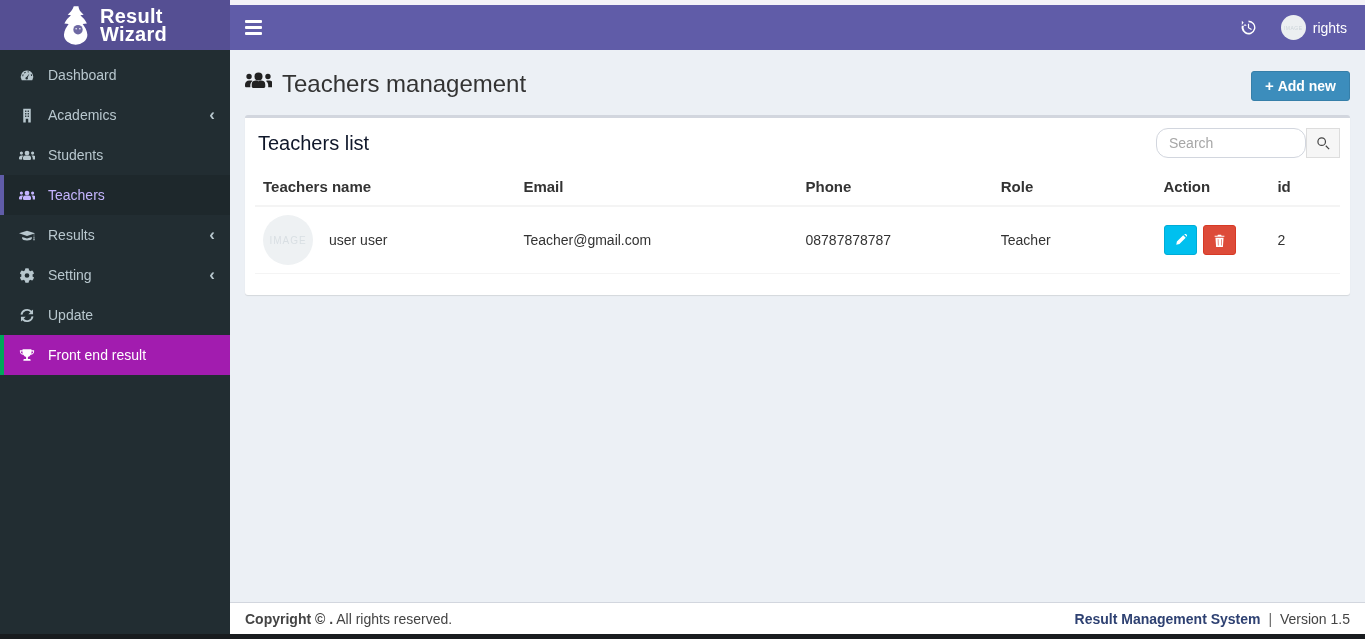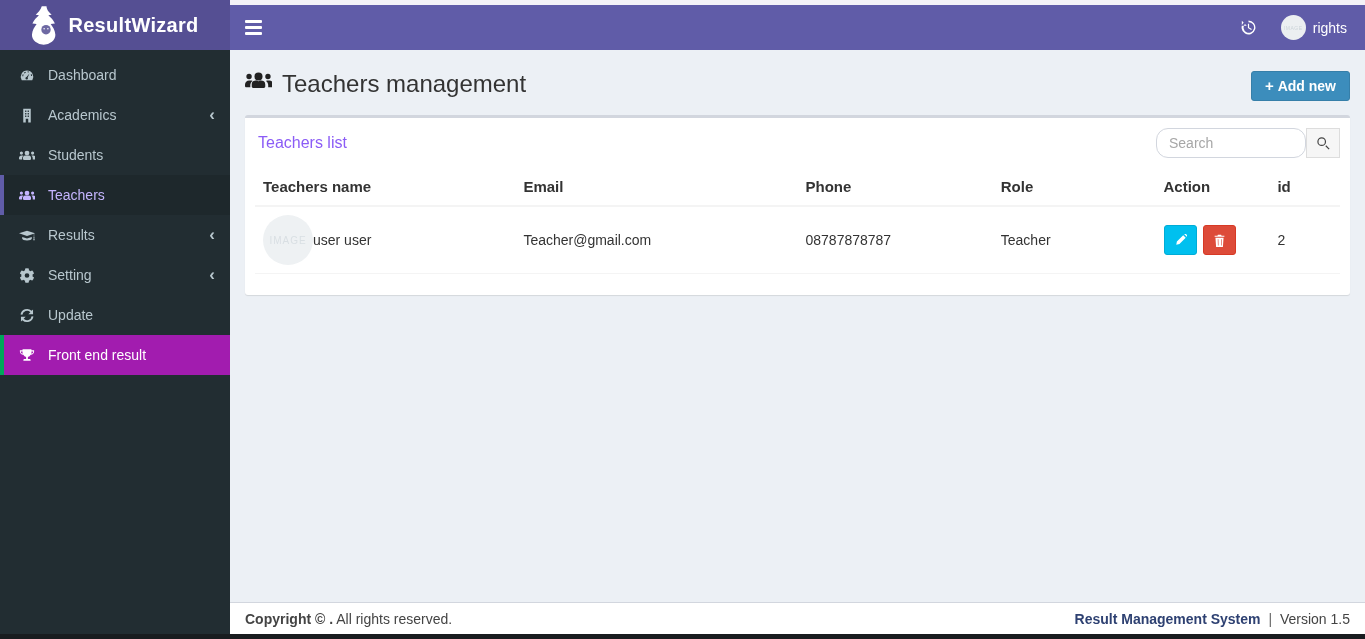--- a/index.html
+++ b/index.html
@@ -11,21 +11,21 @@
   }
   .app { position:relative; width:1365px; height:639px; }
 
   
   .sidebar { position:absolute; left:0; top:0; bottom:5px; width:230px; background:#222d32; z-index:2; }
   .logo {
     height:50px; background:#554f93; display:flex; align-items:center; justify-content:center;
     gap:7px; cursor:pointer;
   }
   .logo svg { height:40px; width:30px; }
-  .brand-text { display:flex; flex-direction:row; color:#fff; font-weight:bold;
+  .brand-text { display:flex; flex-direction:column; color:#fff; font-weight:bold;
     font-size:20px; line-height:0.92; letter-spacing:0.3px; }
   .side-nav { padding-top:5px; }
   .nav-item {
     display:flex; align-items:center; padding:12px 15px; font-size:14px; color:#b8c7ce;
     cursor:pointer; border-left:4px solid transparent; text-decoration:none;
   }
   .nav-item .icon { width:22px; margin-right:7px; display:inline-flex; justify-content:flex-start; align-items:center; }
   .nav-item .icon svg { width:16px; height:15px; }
   .nav-item.active { background:#1e282c; border-left-color:#605ca8; color:#c4b5fd; }
   .nav-item.green { background:#a21caf; color:#fff; border-left-color:#00a65a; }
@@ -60,38 +60,38 @@
     border-radius:3px; padding:6px 13px; display:inline-flex; align-items:center; gap:4px;
     cursor:pointer; margin-top:2px; font-family:inherit;
   }
   .btn-add .plus { font-weight:bold; font-size:15px; line-height:14px; }
 
   .box {
     background:#fff; border-top:3px solid #d2d6de; border-radius:3px;
     box-shadow:0 1px 1px rgba(0,0,0,0.1); margin-top:2px;
   }
   .box-header { display:flex; justify-content:space-between; align-items:center; padding:10px; }
-  .box-title { margin:0; font-size:16px; font-weight:400; color:#8b5cf6; padding-left:3px; }
+  .box-title { margin:0; font-size:20px; font-weight:400; color:#0f172a; padding-left:3px; }
   .search-group { display:flex; }
   .search-input {
     width:150px; height:30px; border:1px solid #d2d6de; padding:5px 12px; font-size:14px;
     color:#444; outline:none; font-family:inherit; border-radius:12px;
   }
   .search-input::placeholder { color:#a7a7a7; }
   .search-btn {
     width:34px; height:30px; border:1px solid #ddd; background:#f6f6f6; color:#444;
     display:flex; align-items:center; justify-content:center; cursor:pointer;
   }
   .search-btn svg { width:14px; height:14px; }
 
   .box-body { padding:0 10px 10px 10px; }
   table { width:100%; border-collapse:collapse; margin-bottom:11px; }
   th { text-align:left; font-size:15px; color:#333; padding:10px 8px; border-bottom:2px solid #f4f4f4; }
   td { font-size:14px; color:#333; padding:8px; border-bottom:1px solid #f4f4f4; vertical-align:middle; }
-  .name-cell { display:flex; align-items:center; gap:0; }
+  .name-cell { display:flex; align-items:center; gap:16px; }
   .avatar-lg {
     width:50px; height:50px; border-radius:50%; background:#eef1f3; flex:0 0 auto;
     display:flex; align-items:center; justify-content:center;
     font-size:10px; color:#d9dfe3; letter-spacing:1px;
   }
   .action-btn {
     width:33px; height:30px; border-radius:3px; color:#fff; border:1px solid transparent;
     display:inline-flex; align-items:center; justify-content:center; cursor:pointer; margin-right:3px;
   }
   .action-btn svg { width:13px; height:13px; }

